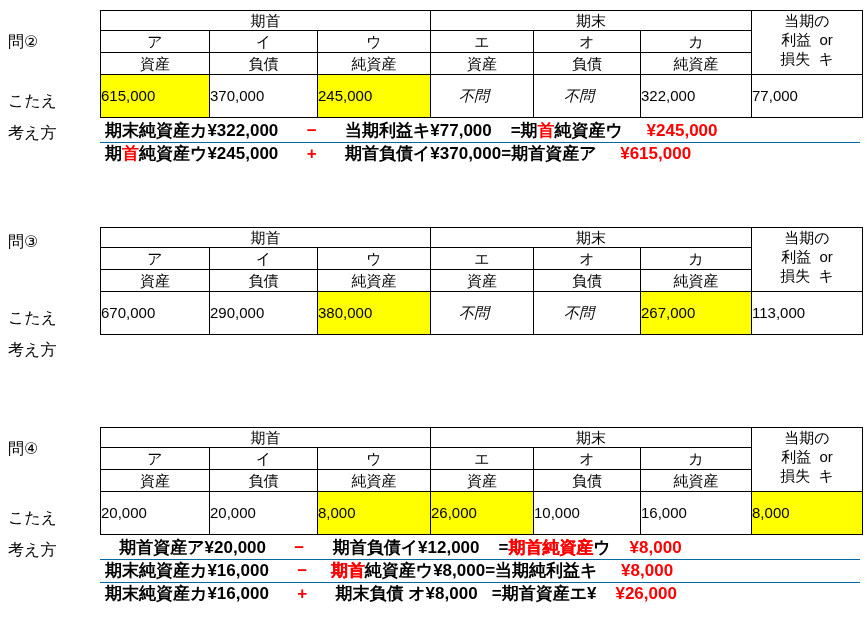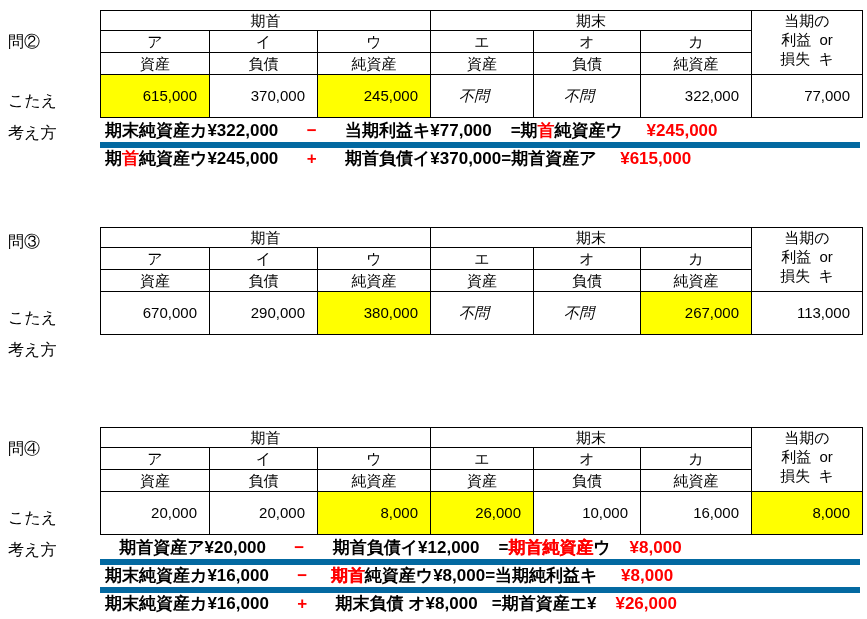--- a/index.html
+++ b/index.html
@@ -4,52 +4,52 @@
 <style>
   html,body{margin:0;padding:0;}
   body{
     width:867px;height:619px;position:relative;background:#ffffff;
     font-family:"Liberation Sans","DejaVu Sans",sans-serif;color:#000;
     overflow:hidden;
   }
   .block{position:absolute;left:0;width:867px;}
   .b0{top:10px}.b1{top:227px}.b2{top:427px}
   .side-label{position:absolute;left:8px;font-size:16px;white-space:pre;}
-  .problem-label{top:22px;font-family:Liberation Mono, monospace;}
+  .problem-label{top:22px;}
   .b1 .problem-label{top:5px;}
   .b2 .problem-label{top:12px;}
   .answer-label{top:81px;}
   .thinking-label{top:113px;}
   table.grid{
     position:absolute;left:100px;top:0;
     border-collapse:collapse;table-layout:fixed;width:762px;
   }
   table.grid td{
     border:1px solid #000;text-align:center;font-size:15px;
     padding:0;overflow:hidden;white-space:pre;
   }
   tr.row-period td{height:19px;line-height:19px;}
   tr.row-letters td{height:21px;line-height:21px;}
   tr.row-types td{height:21px;line-height:21px;}
   td.profit{
     text-align:left;vertical-align:top;padding-left:3px;
     line-height:21px;font-size:15px;
   }
   tr.row-answers td{
-    height:42px;line-height:42px;text-align:right;padding-right:12px;font-size:15px;
+    height:42px;line-height:42px;text-align:left;padding-right:12px;font-size:15px;
   }
   tr.row-answers td.ctr{text-align:center;padding-right:16px;font-style:italic;}
   td.dbl{border-left:3px double #000;}
   td.hl{background:#ffff00;}
   .equations{position:absolute;left:100px;top:110px;width:760px;}
   .eq-line{
     height:22px;line-height:22px;font-size:17px;font-weight:bold;
     white-space:pre;padding-left:5px;overflow:hidden;
   }
-  .eq-line.ul{border-bottom:6px solid #0369a1;}
+  .eq-line.ul{border-bottom:1px solid #0369a1;}
   .seg-k{color:#000000;}
   .seg-r{color:#ff0000;}
   .seg-rb{color:#ff0000;text-shadow:0.4px 0 0 #ff0000;}
 </style>
 </head>
 <body>
 
 <div id="worksheet">
   <section class="block b0">
     <div class="side-label problem-label">問②</div>

